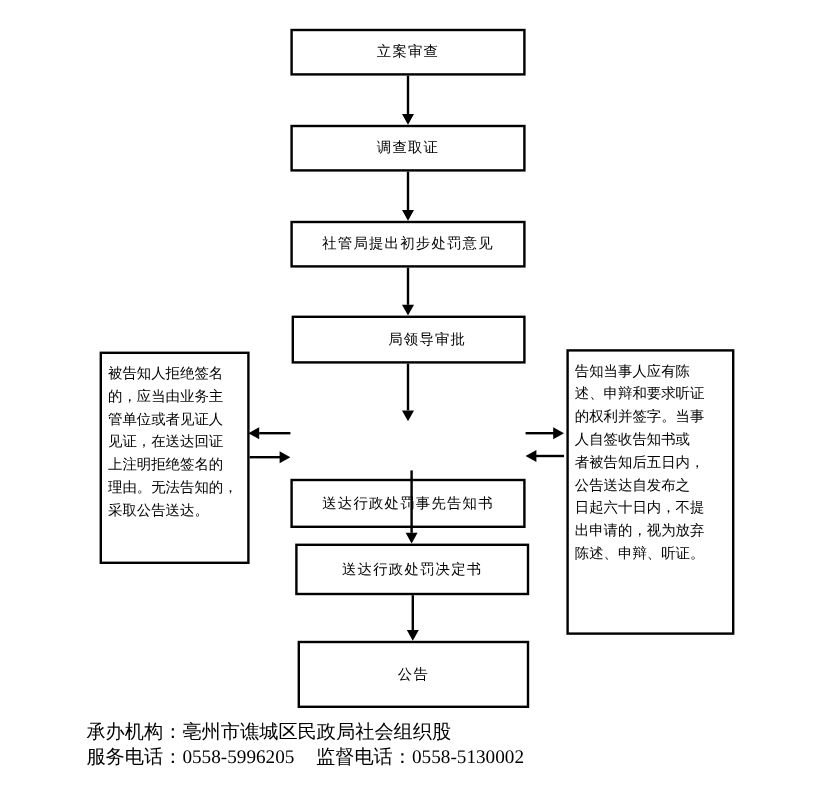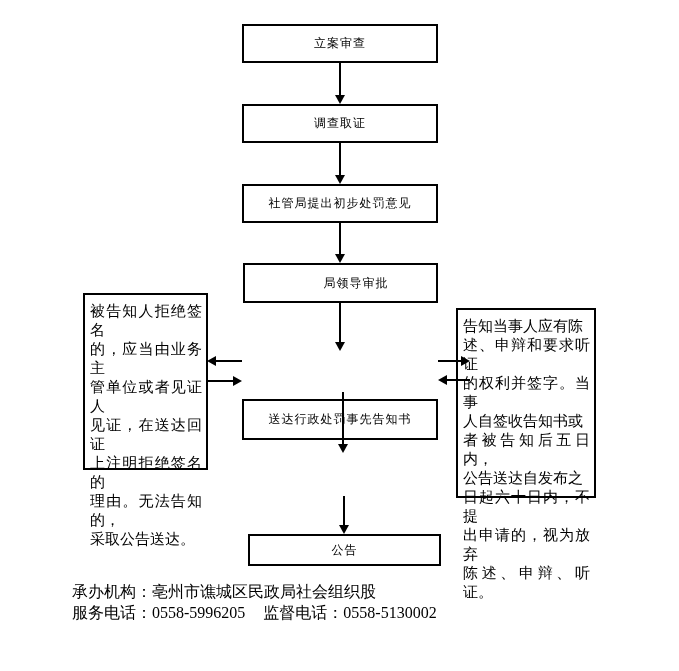--- a/index.html
+++ b/index.html
@@ -26,21 +26,21 @@
     justify-content: center;
     font-size: 12px;
     letter-spacing: 1px;
     text-align: center;
   }
   .note {
     position: absolute;
     box-sizing: border-box;
     border: 2px solid #000000;
     background: #ffffff;
-    font-size: 15px;
+    font-size: 12px;
     line-height: 19px;
     padding: 7px 4px 4px 5px;
     white-space: pre-line;
     text-align: justify;
   }
   .shaft-v {
     position: absolute;
     width: 2px;
     background: #000000;
   }
@@ -58,45 +58,46 @@
   .head-left  { border-top: 5px solid transparent; border-bottom: 5px solid transparent; border-right: 9px solid #000000; }
   .head-right { border-top: 5px solid transparent; border-bottom: 5px solid transparent; border-left: 9px solid #000000; }
 
   
   .n1 { left: 242px; top: 24px;  width: 196px; height: 39px; }
   .n2 { left: 242px; top: 104px; width: 196px; height: 39px; }
   .n3 { left: 242px; top: 184px; width: 196px; height: 39px; }
   .n4 { left: 243px; top: 263px; width: 195px; height: 40px; padding-left: 31px; }
   .n5 { left: 242px; top: 351px; width: 196px; height: 41px; margin-top: 48px; }
   .n6 { left: 246px; top: 453px; width: 195px; height: 43px; }
-  .n7 { left: 248px; top: 534px; width: 193px; height: 32px; }
+  .n7 { left: 248px; top: 534px; width: 193px; height: 56px; }
 
   
   .note-left  { left: 83px;  top: 293px; width: 125px; height: 177px; }
-  .note-right { left: 456px; top: 291px; width: 140px; height: 190px; margin-top: 17px; }
+  .note-right { left: 472px; top: 291px; width: 140px; height: 238px; }
 
   .footer {
     position: absolute;
     left: 72px;
-    top: 581px;
+    top: 600px;
     font-size: 16px;
     line-height: 21px;
   }
   .footer .phones span + span { margin-left: 14px; }
 </style>
 </head>
 <body>
 
 <div id="canvas">
 
   <div class="node n1">立案审查</div>
   <div class="node n3">社管局提出初步处罚意见</div>
   <div class="node n2">调查取证</div>
   <div class="node n4">局领导审批</div>
   <div class="node n5">送达行政处罚事先告知书</div>
+  <div class="node n6">送达行政处罚决定书</div>
   <div class="node n7">公告</div>
 
   <div class="note note-left">被告知人拒绝签名
 的，应当由业务主
 管单位或者见证人
 见证，在送达回证
 上注明拒绝签名的
 理由。无法告知的，
 采取公告送达。</div>
   <div class="note note-right">告知当事人应有陈

